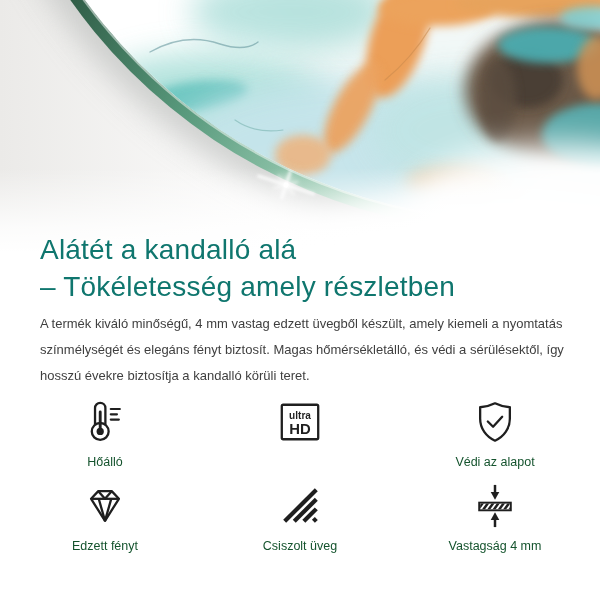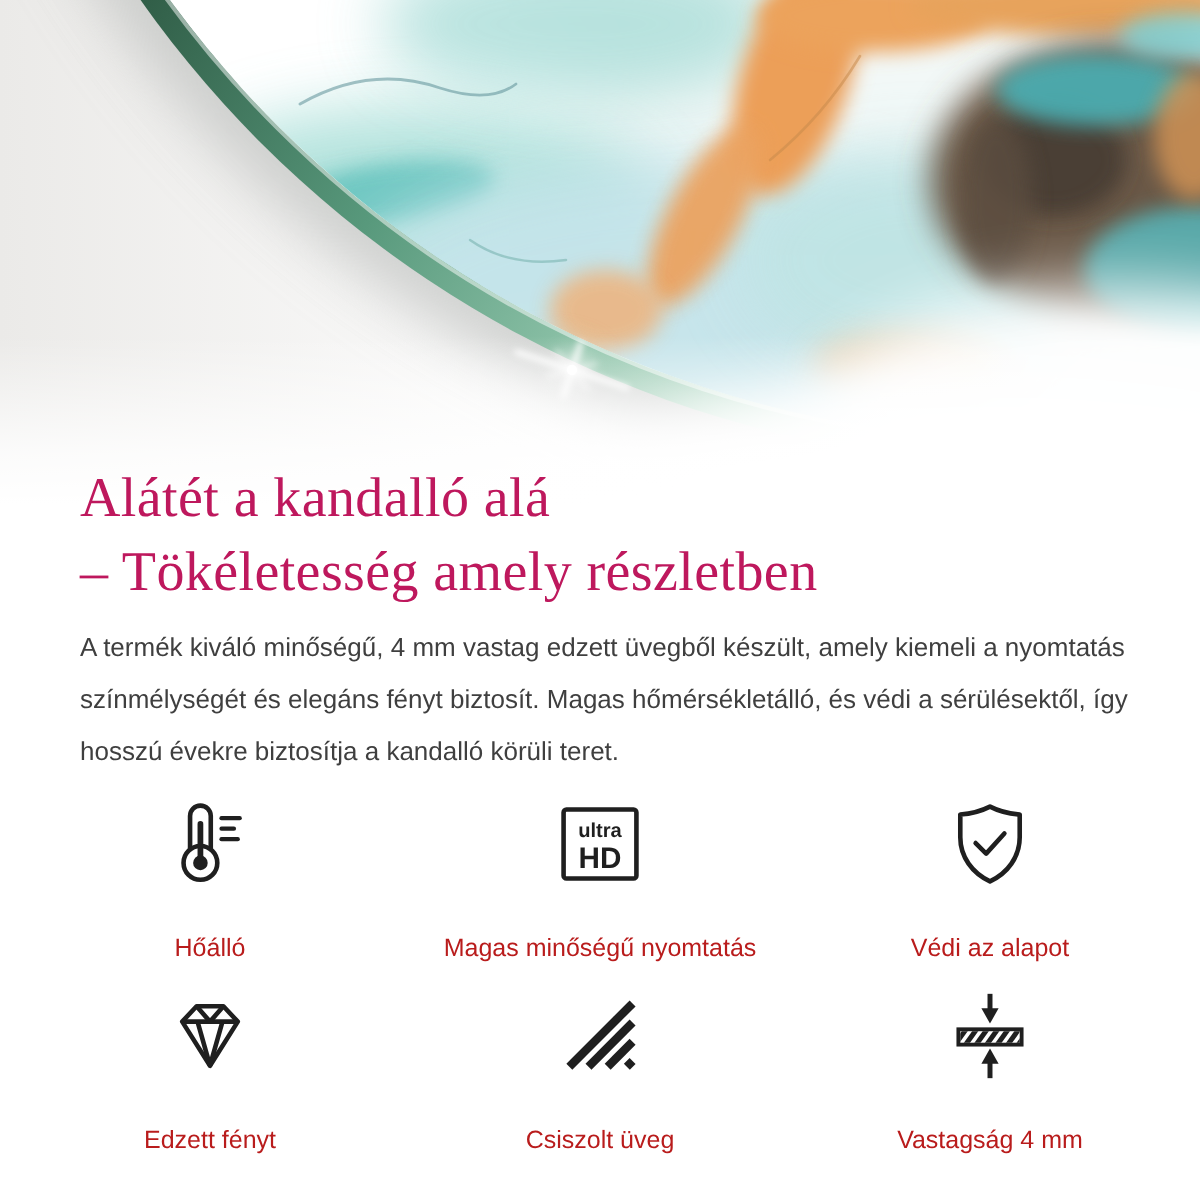--- a/index.html
+++ b/index.html
@@ -1,29 +1,29 @@
 <!DOCTYPE html>
 <html><head>
 <meta charset="utf-8">
 <style>
   html,body{margin:0;padding:0;background:#ffffff;}
   .page{position:relative;width:600px;height:600px;background:#ffffff;overflow:hidden;
         font-family:"Liberation Sans","DejaVu Sans",sans-serif;}
   .hero{position:absolute;left:0;top:0;width:600px;height:256px;}
   .hero svg{display:block;}
   .title-block{position:absolute;left:40px;top:231px;margin:0;
-        font-family:Liberation Serif, serif;font-weight:400;
-        font-size:28px;line-height:37px;color:#be185d;letter-spacing:.2px;}
+        font-family:Liberation Sans, sans-serif;font-weight:400;
+        font-size:28px;line-height:37px;color:#0f766e;letter-spacing:.2px;}
   .description{position:absolute;left:40px;top:311px;margin:0;width:558px;
         font-size:13px;line-height:26px;color:#3f3f3f;white-space:pre-line;}
   .features{position:absolute;left:40px;top:399px;width:520px;display:grid;
         grid-template-columns:130px 260px 130px;row-gap:13px;}
   .feature{display:flex;flex-direction:column;align-items:center;}
   .icon-wrap{height:48px;display:flex;align-items:flex-start;justify-content:center;}
-  .feature-label{margin-top:20px;font-size:12.5px;line-height:15px;color:#b91c1c;text-align:center;}
+  .feature-label{margin-top:8px;font-size:12.5px;line-height:15px;color:#14532d;text-align:center;}
   .ico{stroke:#1f1f1f;fill:none;stroke-width:2.4;}
 </style>
 </head>
 <body>
 
 <div class="page">
 
   <div class="hero">
     <svg width="600" height="256" viewBox="0 0 600 256">
       <defs>
@@ -146,21 +146,20 @@
     </div>
 
     <div class="feature">
       <div class="icon-wrap">
         <svg width="46" height="46" viewBox="0 0 48 48">
           <rect class="ico" x="5" y="6" width="38" height="36" rx="1.5" stroke-width="2.6"></rect>
           <text x="24" y="20.5" text-anchor="middle" font-family="Liberation Sans, sans-serif" font-size="10.5" font-weight="700" fill="#1f1f1f">ultra</text>
           <text x="24" y="36.5" text-anchor="middle" font-family="Liberation Sans, sans-serif" font-size="15.5" font-weight="800" fill="#1f1f1f">HD</text>
         </svg>
       </div>
-      <div class="feature-label">Magas minőségű nyomtatás</div>
     </div>
 
     <div class="feature">
       <div class="icon-wrap">
         <svg width="46" height="46" viewBox="0 0 48 48">
           <path class="ico" stroke-width="2.5" stroke-linejoin="round" d="M24 4.5 C28.5 6.8 33.5 8.2 39.5 8.6 V20.5 C39.5 30.8 33.2 39.2 24 43.5 C14.8 39.2 8.5 30.8 8.5 20.5 V8.6 C14.5 8.2 19.5 6.8 24 4.5 Z"></path>
           <path class="ico" stroke-width="2.5" stroke-linecap="round" stroke-linejoin="round" d="M16.5 23.5 L22 29 L31.5 18.5"></path>
         </svg>
       </div>
       <div class="feature-label">Védi az alapot</div>

